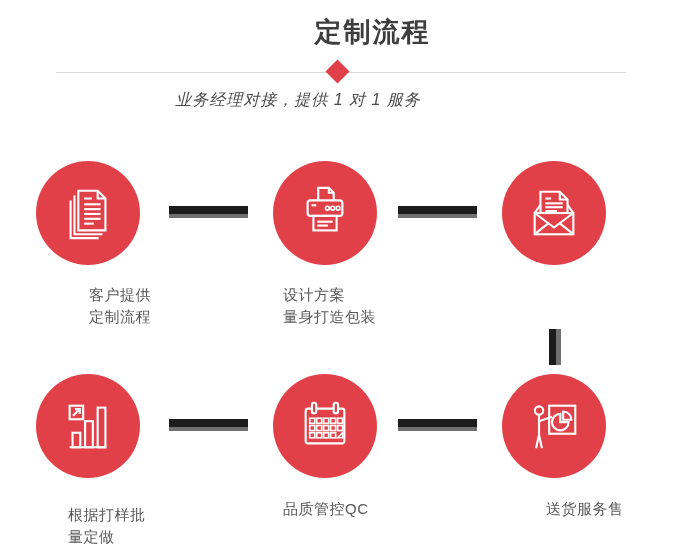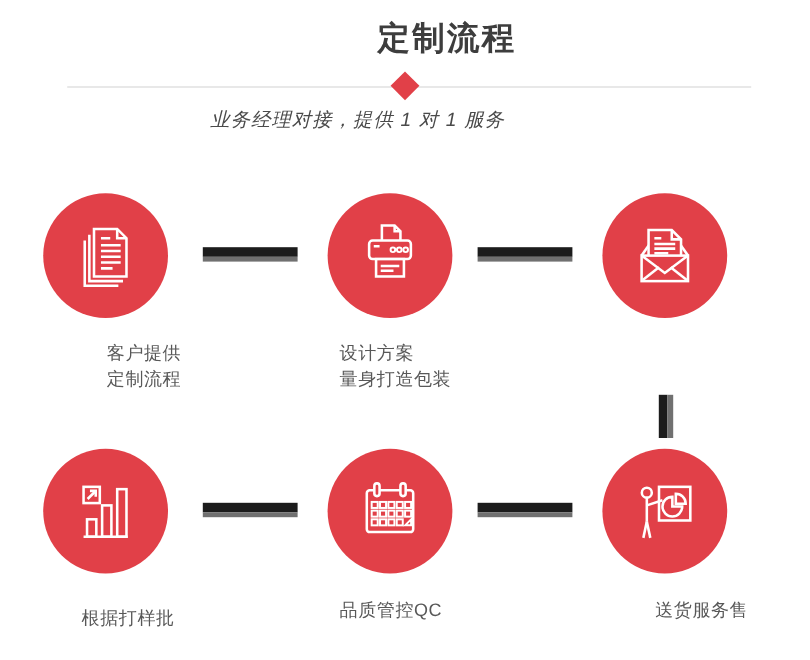--- a/index.html
+++ b/index.html
@@ -173,20 +173,21 @@
   <div class="step-label l1">
     <span>客户提供</span>
     <span>定制流程</span>
   </div>
   <div class="step-label l2">
     <span>设计方案</span>
     <span>量身打造包装</span>
   </div>
   <div class="step-label l4">
     <span>根据打样批</span>
+    <span>量定做</span>
   </div>
   <div class="step-label l5">
     <span>品质管控QC</span>
   </div>
   <div class="step-label l6">
     <span>送货服务售</span>
   </div>
 
   <div class="hconn h1">
     <div class="dark"></div>

